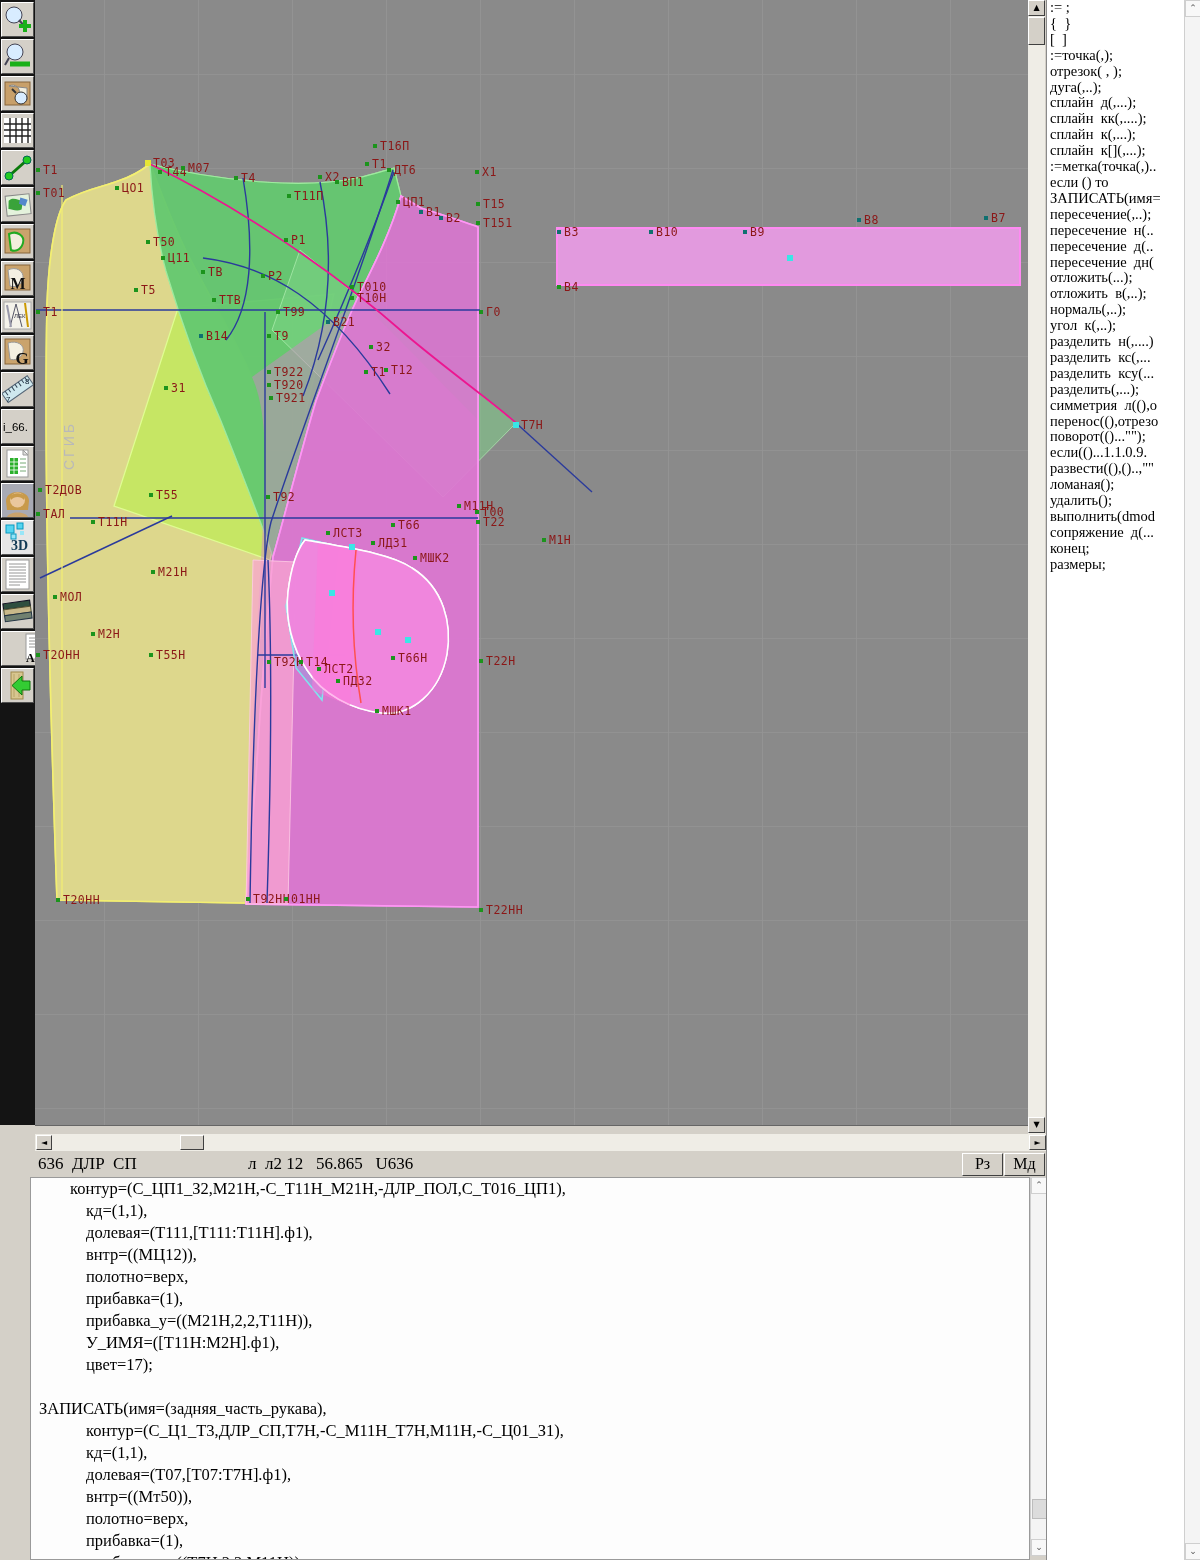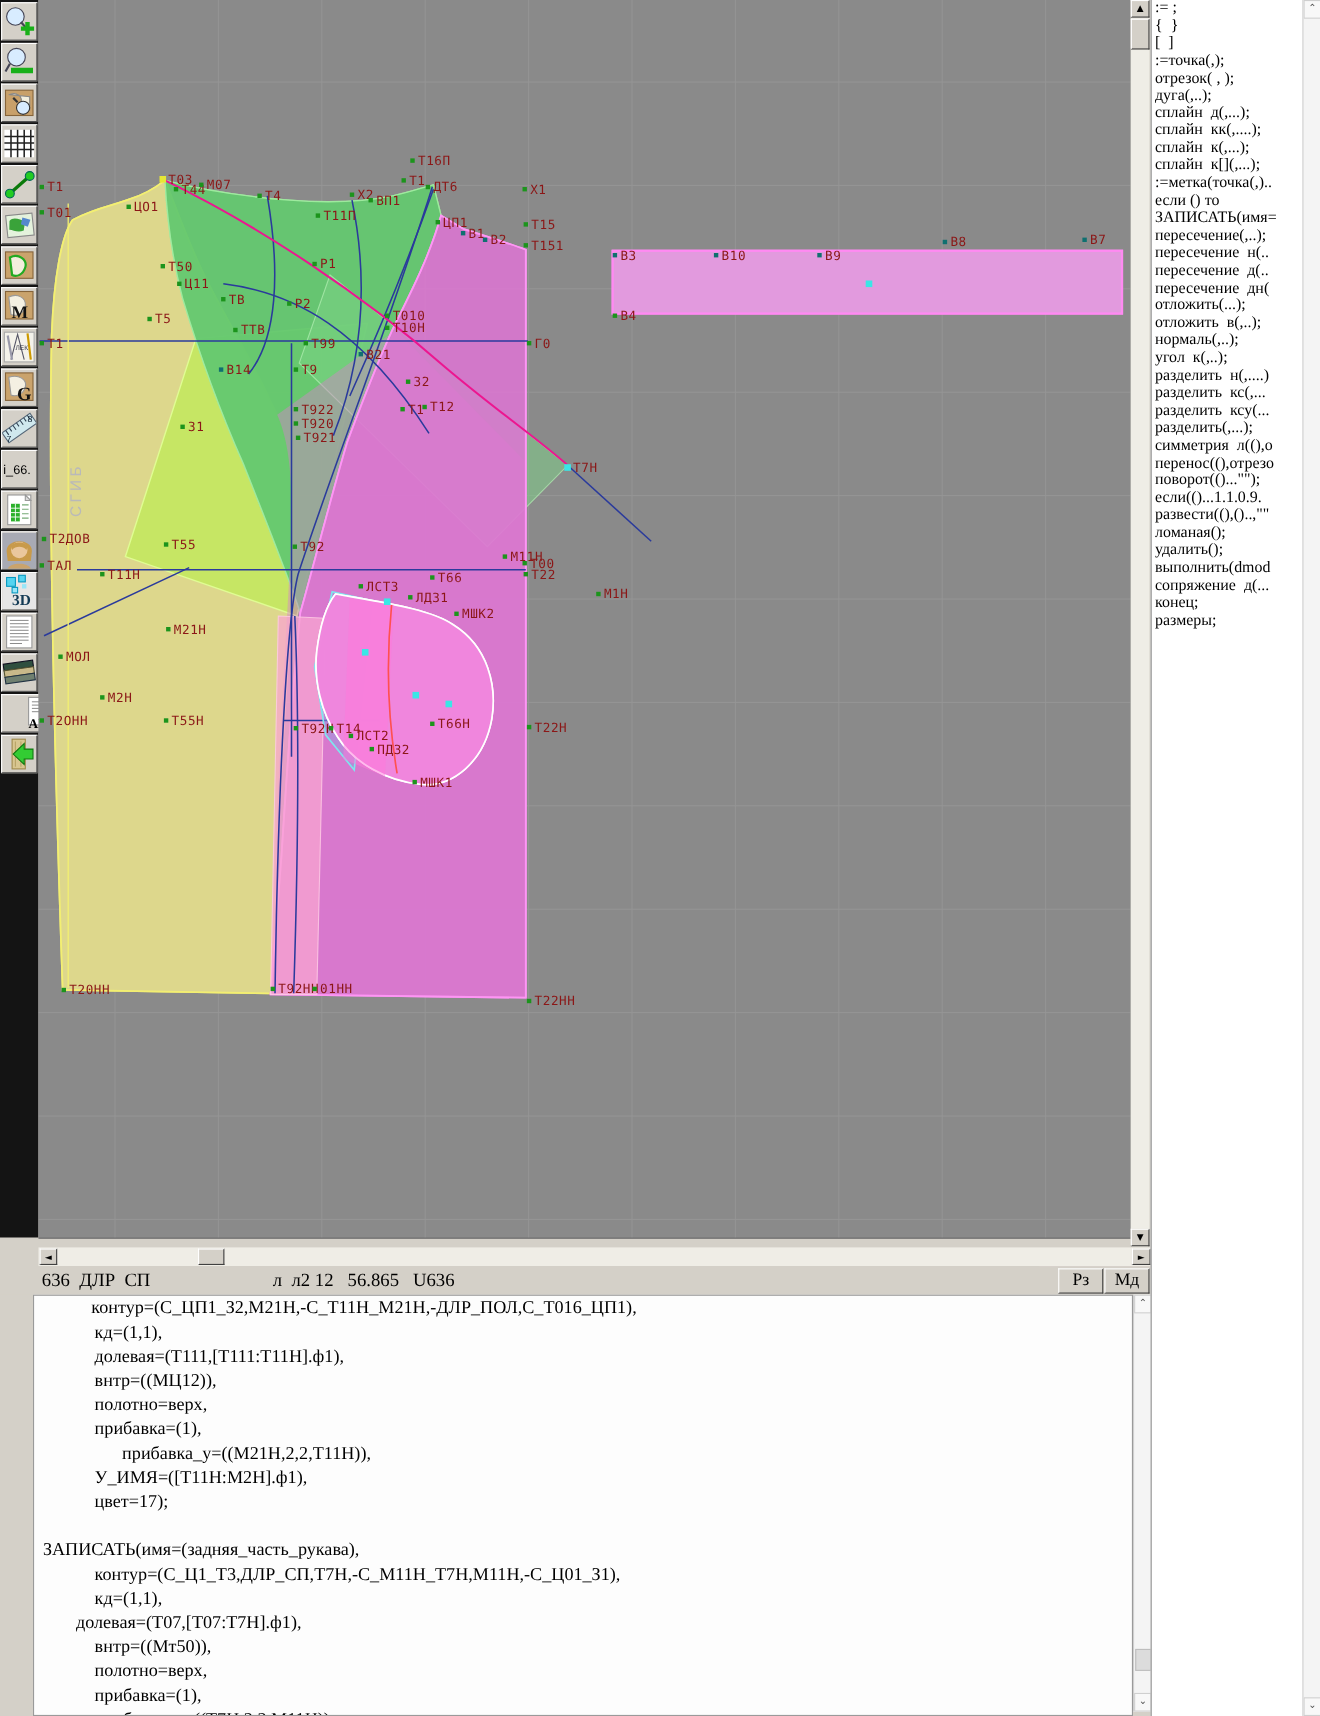--- a/index.html
+++ b/index.html
@@ -414,34 +414,34 @@
 
 <div id="status-bar">
   <span class="st-text" style="left:38px;">636  ДЛР  СП</span>
   <span class="st-text" style="left:248px;">л  л2 12   56.865   U636</span>
   <div class="st-btn" style="left:962px;">Рз</div>
   <div class="st-btn" style="left:1004px;">Мд</div>
 </div>
 
 <div id="code-margin"></div>
 <div id="code-area">
-    <div class="code-line" style="padding-left: 52px;">контур=(С_ЦП1_З2,М21Н,-С_Т11Н_М21Н,-ДЛР_ПОЛ,С_Т016_ЦП1),</div>
+    <div class="code-line" style="padding-left: 39px;">контур=(С_ЦП1_З2,М21Н,-С_Т11Н_М21Н,-ДЛР_ПОЛ,С_Т016_ЦП1),</div>
     <div class="code-line" style="padding-left: 55px;">кд=(1,1),</div>
     <div class="code-line" style="padding-left: 55px;">долевая=(Т111,[Т111:Т11Н].ф1),</div>
     <div class="code-line" style="padding-left: 55px;">внтр=((МЦ12)),</div>
     <div class="code-line" style="padding-left: 55px;">полотно=верх,</div>
     <div class="code-line" style="padding-left: 55px;">прибавка=(1),</div>
-    <div class="code-line" style="padding-left: 80px;">прибавка_у=((М21Н,2,2,Т11Н)),</div>
+    <div class="code-line" style="padding-left: 55px;">прибавка_у=((М21Н,2,2,Т11Н)),</div>
     <div class="code-line" style="padding-left: 55px;">У_ИМЯ=([Т11Н:М2Н].ф1),</div>
     <div class="code-line" style="padding-left: 55px;">цвет=17);</div>
     <div class="code-line" style="padding-left: 8px;">&nbsp;</div>
     <div class="code-line" style="padding-left: 8px;">ЗАПИСАТЬ(имя=(задняя_часть_рукава),</div>
     <div class="code-line" style="padding-left: 55px;">контур=(С_Ц1_Т3,ДЛР_СП,Т7Н,-С_М11Н_Т7Н,М11Н,-С_Ц01_З1),</div>
     <div class="code-line" style="padding-left: 55px;">кд=(1,1),</div>
-    <div class="code-line" style="padding-left: 38px;">долевая=(Т07,[Т07:Т7Н].ф1),</div>
+    <div class="code-line" style="padding-left: 55px;">долевая=(Т07,[Т07:Т7Н].ф1),</div>
     <div class="code-line" style="padding-left: 55px;">внтр=((Мт50)),</div>
     <div class="code-line" style="padding-left: 55px;">полотно=верх,</div>
     <div class="code-line" style="padding-left: 55px;">прибавка=(1),</div>
     <div class="code-line" style="padding-left: 55px;">прибавка_у=((Т7Н,2,2,М11Н)),</div>
   </div>
 
 <div class="lsb" style="left:1030px;top:1177px;width:16px;height:379px;">
   <div class="lsb-btn" style="top:0;">⌃</div>
   <div class="lsb-thumb" style="top:322px;height:18px;"></div>
   <div class="lsb-btn" style="top:362px;">⌄</div>

